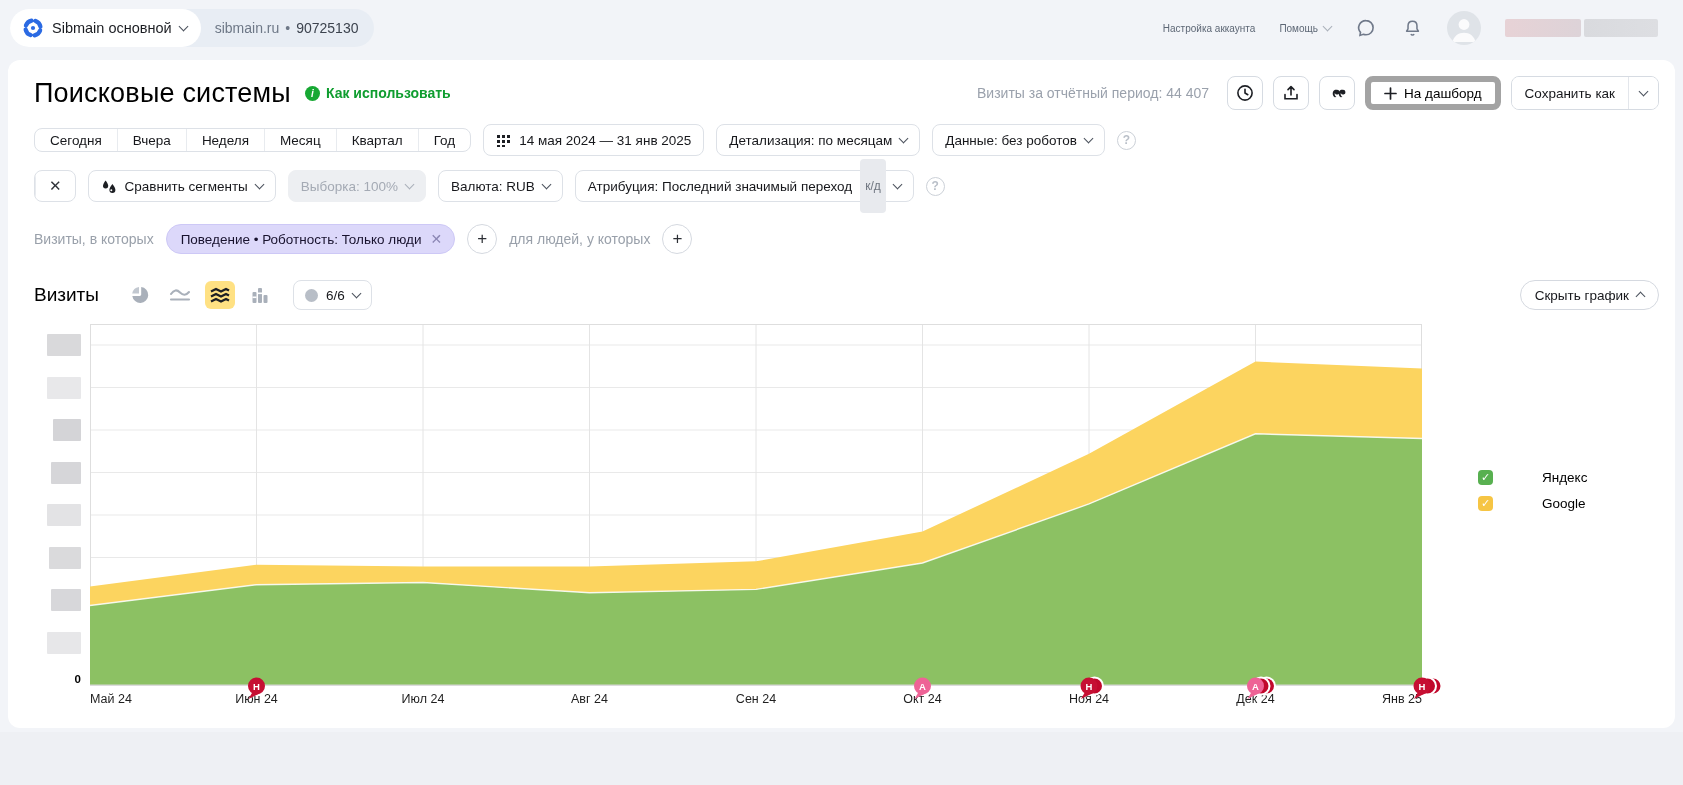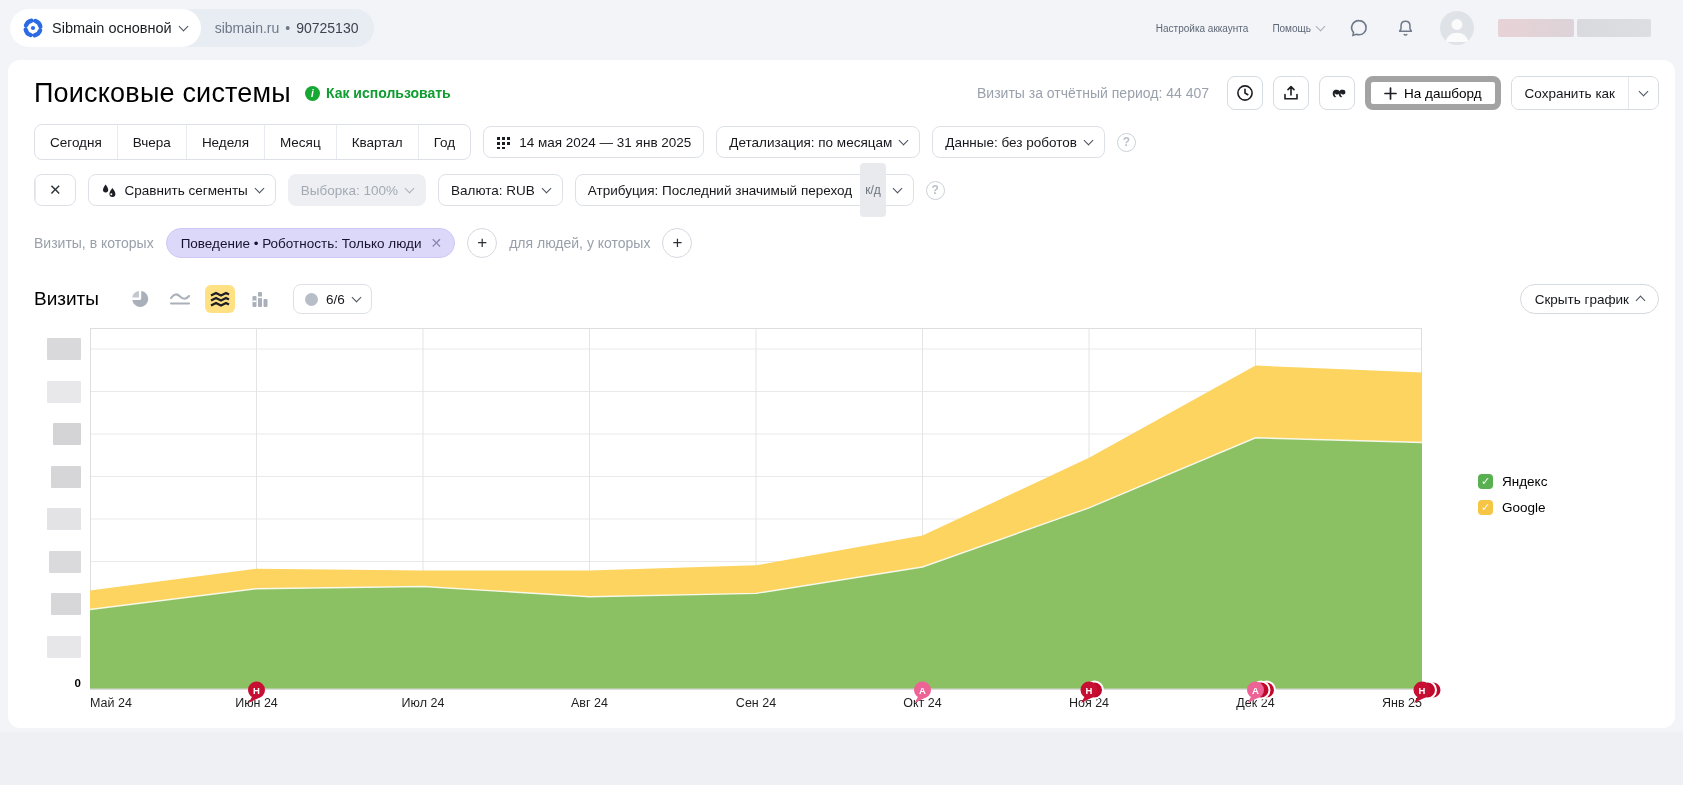--- a/index.html
+++ b/index.html
@@ -1,20 +1,20 @@
 <!DOCTYPE html>
 <html><head>
 <meta charset="utf-8">
 <style>
   * { margin:0; padding:0; box-sizing:border-box; }
   html,body { width:1683px; height:785px; overflow:hidden; }
   body { font-family:"Liberation Sans", sans-serif; background:#f2f4f8; color:#17181c; }
 
   
-  .topbar { height:56px; display:flex; align-items:center; justify-content:space-between; padding:0 32px 0 10px; }
+  .topbar { height:56px; display:flex; align-items:center; justify-content:space-between; padding:0 25px 0 10px; }
   .counter-pill { display:flex; align-items:center; background:#e8edf4; border-radius:22px; height:38px; padding-right:16px; }
   .counter-main { display:flex; align-items:center; gap:8px; background:#fff; border-radius:22px; height:38px; padding:0 14px 0 12px; cursor:pointer; }
   .counter-main .name { font-size:14.5px; color:#1b1d22; }
   .counter-meta { display:flex; align-items:center; gap:6px; padding-left:14px; font-size:14px; color:#6e7887; }
   .counter-meta .cid { color:#3c434e; }
   .topbar-right { display:flex; align-items:center; gap:24px; }
   .topbar-link { font-size:10px; color:#5d6775; cursor:pointer; display:flex; align-items:center; gap:6px; }
   .icon-plain { width:22px; height:22px; display:inline-flex; align-items:center; justify-content:center; cursor:pointer; }
   .avatar { width:34px; height:34px; border-radius:50%; background:#dfe3e8; overflow:hidden; position:relative; flex:0 0 auto; }
   .avatar svg { position:absolute; left:0; top:0; }
@@ -39,21 +39,21 @@
   .split > span { display:inline-flex; align-items:center; padding:0 13px; font-size:13.5px; cursor:pointer; background:#fff; }
   .split .caretseg { border-left:1px solid #e3e6eb; padding:0 11px; }
 
   
   .chev { width:7px; height:7px; border-right:1.6px solid #4a515c; border-bottom:1.6px solid #4a515c; transform:rotate(45deg); margin-top:-3px; flex:0 0 auto; }
   .chev.up { transform:rotate(-135deg); margin-top:3px; }
   .chev.dim { border-color:#aab0ba; }
 
   
   .row1 { display:flex; align-items:center; gap:12px; padding:10px 0 0 26px; }
-  .tab-group { display:inline-flex; background:#fff; border:1px solid #dde1e7; border-radius:8px; overflow:hidden; height:36px; }
+  .tab-group { display:inline-flex; background:#fff; border:1px solid #dde1e7; border-radius:8px; overflow:hidden; height:24px; }
   .tab { display:inline-flex; align-items:center; padding:0 15px; font-size:13.5px; cursor:pointer; border-left:1px solid #e8ebef; }
   .tab:first-child { border-left:none; }
   .sbtn { height:32px; background:#fff; border:1px solid #dde1e7; border-radius:8px; display:inline-flex; align-items:center; gap:8px; padding:0 12px; font-size:13.5px; cursor:pointer; white-space:nowrap; }
   .sbtn.disabled { background:#edeff2; border-color:#edeff2; color:#a4aab4; cursor:default; }
   .qmark { width:19px; height:19px; border-radius:50%; border:1.6px solid #ccd1d8; color:#b9bfc8; font-size:12px; font-weight:700; display:inline-flex; align-items:center; justify-content:center; }
   .row2 { display:flex; align-items:center; gap:12px; padding:14px 0 0 26px; }
   .joined { display:inline-flex; border:1px solid #dde1e7; border-radius:8px; overflow:hidden; height:32px; background:#fff; }
   .joined > span { display:inline-flex; align-items:center; gap:8px; padding:0 12px; font-size:13.5px; cursor:pointer; }
   .joined .xseg { border-left:1px solid #e8ebef; font-size:15px; color:#30343a; padding:0 13px; }
   .badge { background:#e8eaee; color:#6e757f; border-radius:4px; font-size:12px; padding:20px 5px; }
@@ -76,21 +76,21 @@
   
   .chart-wrap { display:flex; padding:12px 0 0 26px; }
   .y-col { position:relative; width:56px; height:388px; flex:0 0 auto; }
   .y-col .blk { position:absolute; right:9px; border-radius:1px; }
   .y-zero { position:absolute; right:9px; font-size:11.5px; font-weight:700; color:#000; }
   .plot { width:1332px; flex:0 0 auto; }
   .plot svg { overflow:visible; display:block; }
   .legend-col { padding:148px 0 0 56px; }
   .legend-item { display:flex; align-items:center; gap:9px; margin-bottom:11px; cursor:pointer; }
   .cbox { width:15px; height:15px; border-radius:4px; color:#fff; font-size:11px; display:flex; align-items:center; justify-content:center; }
-  .legend-item span.lbl { font-size:13.5px; color:#000; }
+  .legend-item span.lbl { font-size:13.5px; color:#000;margin-left:40px; }
 
   .bottom-strip { height:57px; background:#eef0f4; margin-top:4px; }
 </style>
 </head>
 <body>
 
 <div class="topbar">
   <div class="counter-pill">
     <div class="counter-main">
       <svg width="22" height="22" viewBox="0 0 24 24">

